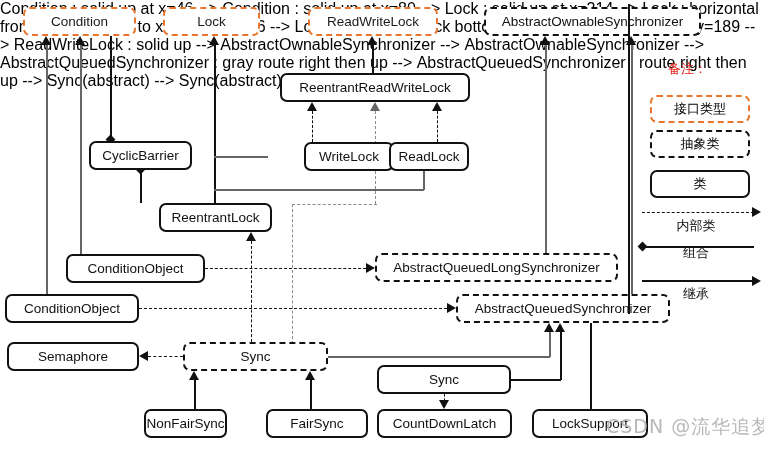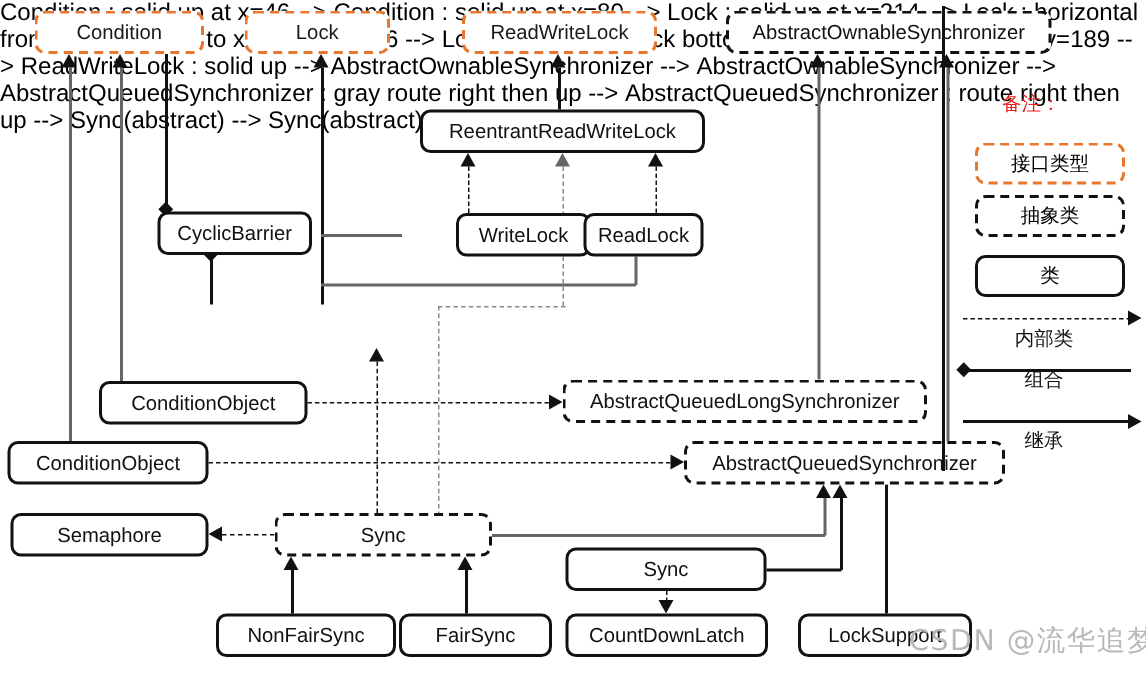--- a/index.html
+++ b/index.html
@@ -77,32 +77,35 @@
   </div>
 
   <div class="node abstract" style="left:484px;top:7px;width:217px;height:29px;">
     <span>AbstractOwnableSynchronizer</span>
   </div>
 
   <div class="node cls" style="left:280px;top:73px;width:190px;height:29px;">
     <span>ReentrantReadWriteLock</span>
   </div>
 
-  <div class="node cls" style="left:89px;top:141px;width:103px;height:29px;margin-left:16px;">
+  <div class="node cls" style="left:89px;top:141px;width:103px;height:29px;">
     <span>CyclicBarrier</span>
   </div>
 
   <div class="node cls" style="left:268px;top:142px;width:90px;height:29px;margin-left:36px;">
     <span>WriteLock</span>
   </div>
 
   <div class="node cls" style="left:389px;top:142px;width:80px;height:29px;">
     <span>ReadLock</span>
   </div>
 
+  <div class="node cls" style="left:159px;top:203px;width:113px;height:29px;">
+    <span>ReentrantLock</span>
+  </div>
 
   <div class="node cls" style="left:66px;top:254px;width:139px;height:29px;">
     <span>ConditionObject</span>
   </div>
 
   <div class="node cls" style="left:5px;top:294px;width:134px;height:29px;">
     <span>ConditionObject</span>
   </div>
 
   <div class="node abstract" style="left:375px;top:253px;width:243px;height:29px;justify-content:center;">
@@ -118,21 +121,21 @@
   </div>
 
   <div class="node abstract" style="left:183px;top:342px;width:145px;height:29px;">
     <span>Sync</span>
   </div>
 
   <div class="node cls" style="left:377px;top:365px;width:134px;height:29px;">
     <span>Sync</span>
   </div>
 
-  <div class="node cls" style="left:144px;top:409px;width:120px;height:29px;">
+  <div class="node cls" style="left:144px;top:409px;width:83px;height:29px;">
     <span>NonFairSync</span>
   </div>
 
   <div class="node cls" style="left:266px;top:409px;width:102px;height:29px;">
     <span>FairSync</span>
   </div>
 
   <div class="node cls" style="left:377px;top:409px;width:135px;height:29px;">
     <span>CountDownLatch</span>
   </div>

